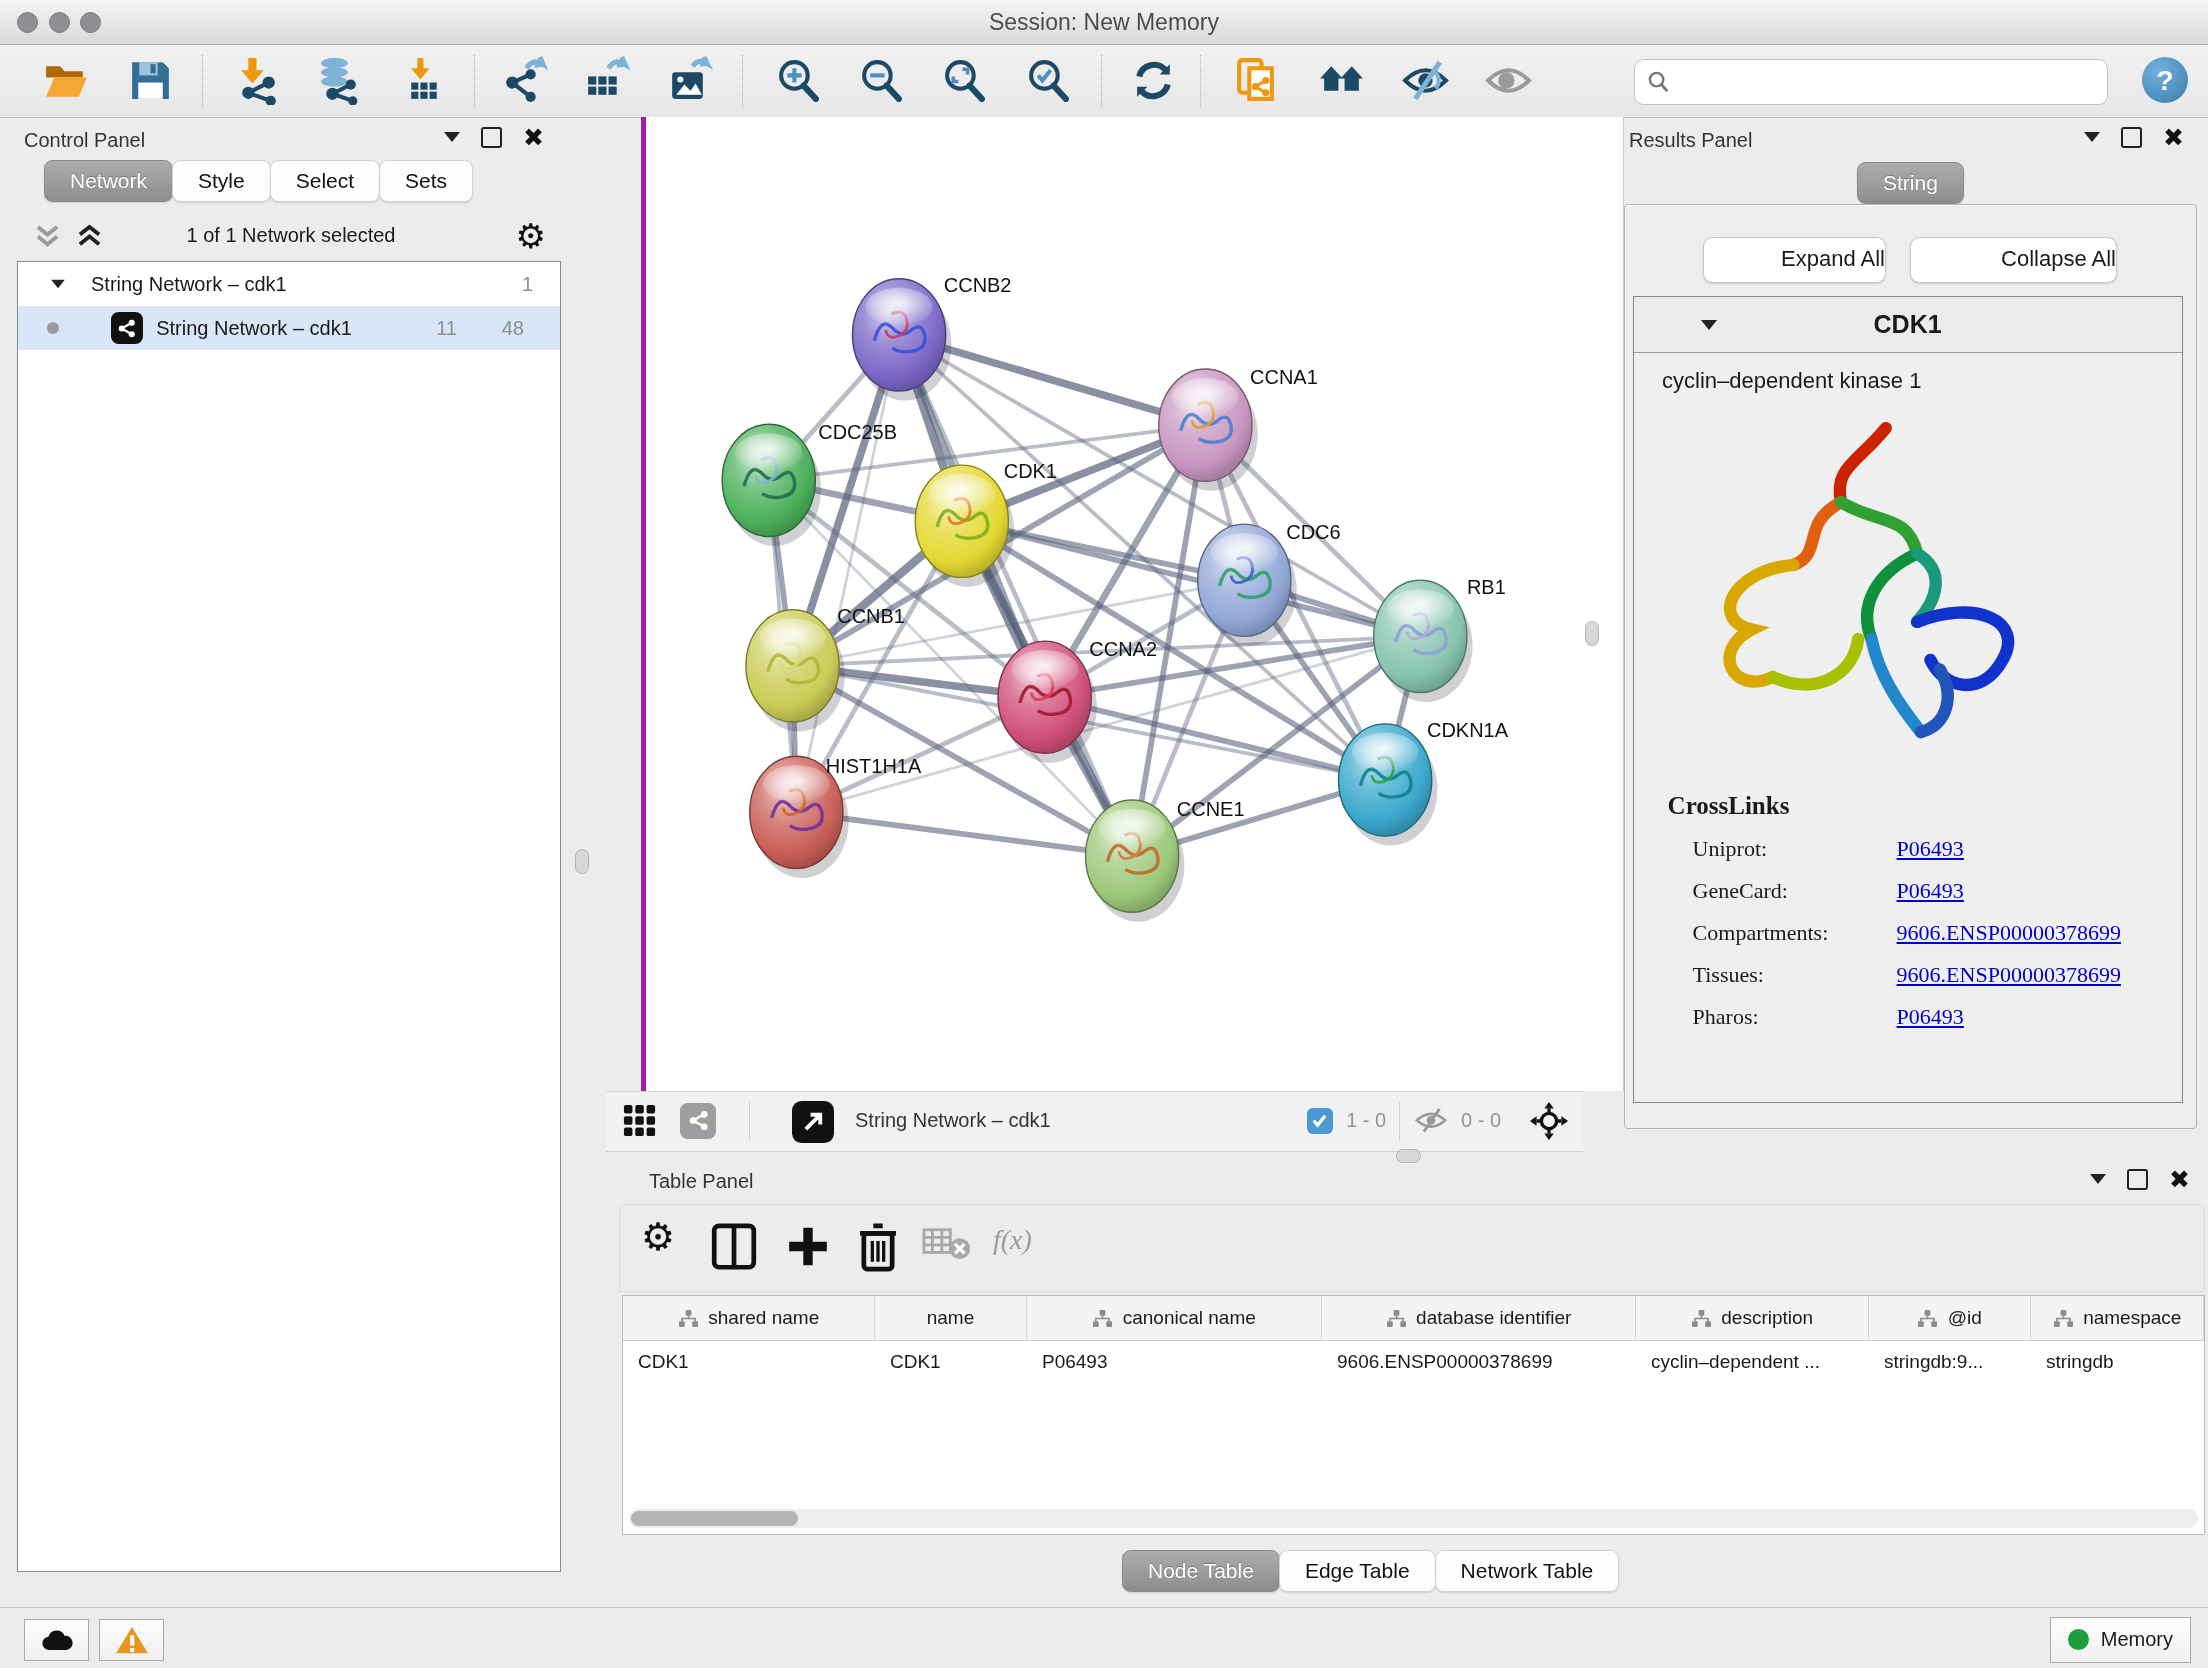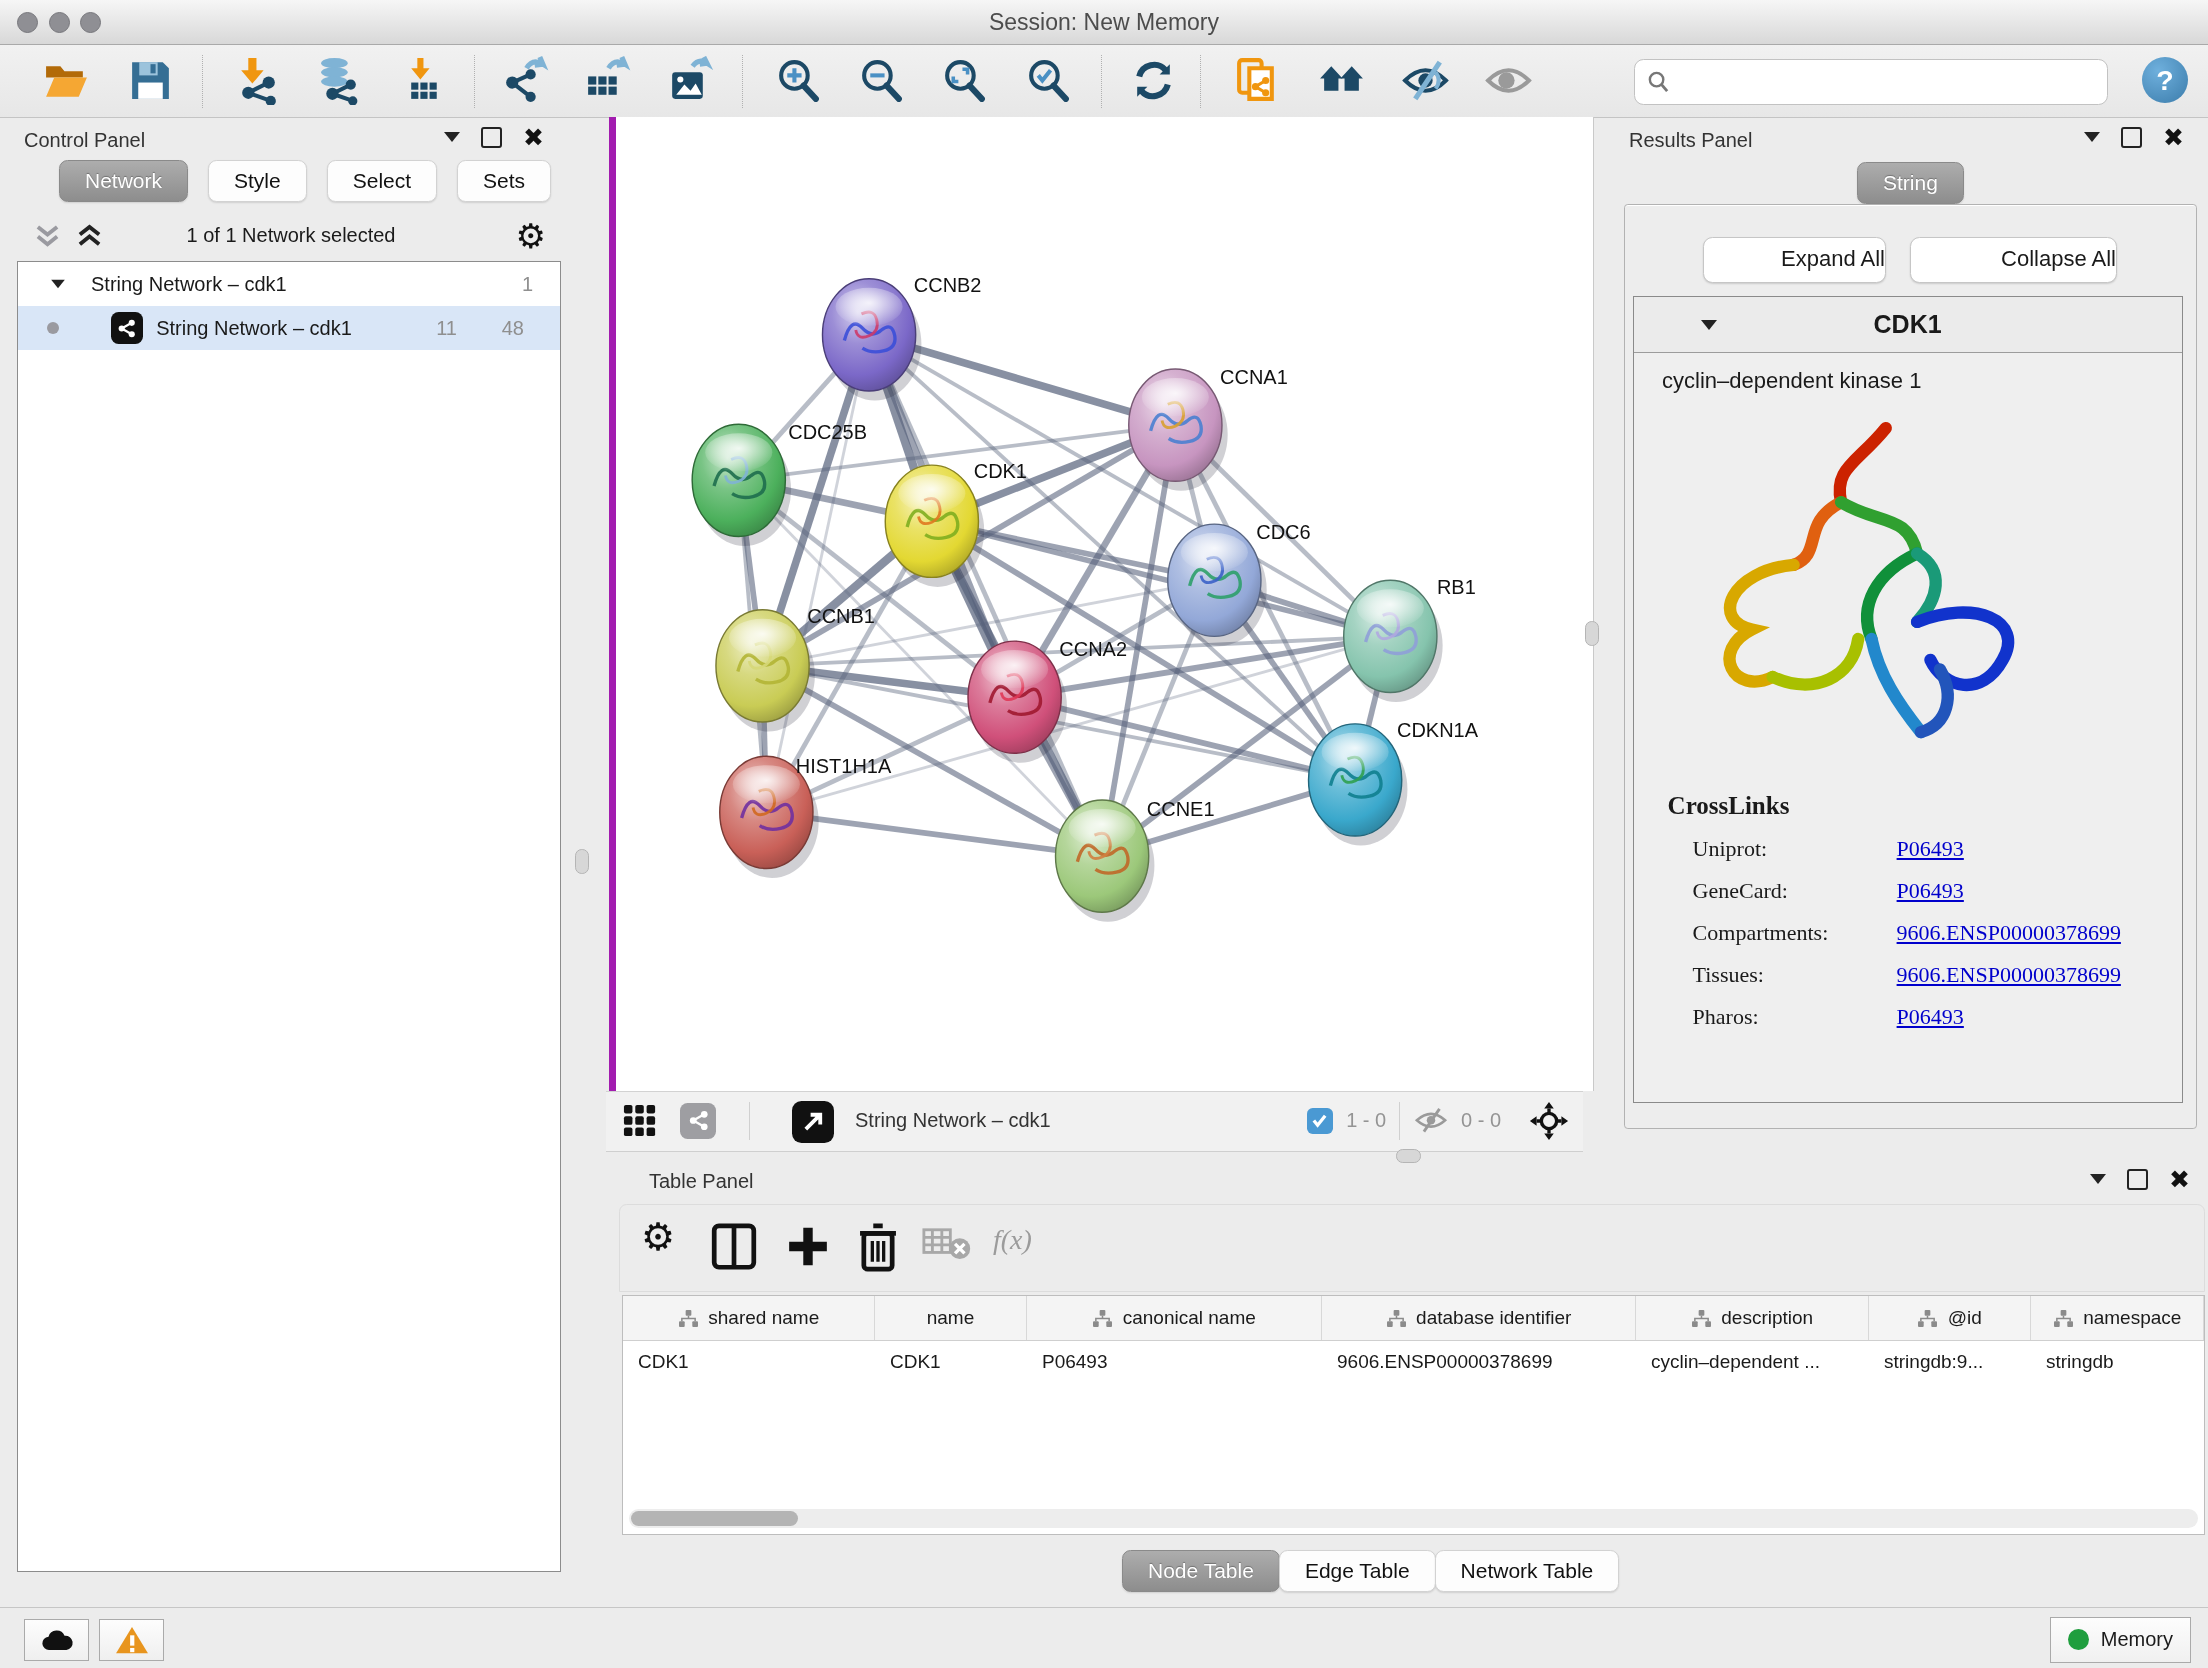--- a/index.html
+++ b/index.html
@@ -38,36 +38,36 @@
 
   .tab{height:40px;line-height:40px;padding:0 25px;font-size:21px;background:#fdfdfd;
     border:1px solid #d2d2d2;border-radius:8.6px;margin-right:-1px;color:#111;cursor:pointer;
     box-shadow:0 1px 1.9px rgba(0,0,0,.12);}
   .tab.active{background:linear-gradient(#adadad,#8d8d8d);color:#fff;border-color:#8a8a8a;
     text-shadow:0 -1px 1px rgba(0,0,0,.3);}
 
   
   .cp-header{position:absolute;left:0;top:117px;width:582px;height:44px;}
   .cp-header .panel-title{position:absolute;left:24px;line-height:46px;}
-  .cp-tabs{position:absolute;left:59px;top:160px;display:flex;gap:21px;}
+  .cp-tabs{position:absolute;left:44px;top:160px;display:flex;}
   .cp-subrow{position:absolute;left:0;top:213px;width:582px;height:44px;}
   .cp-status{position:absolute;left:0;right:0;text-align:center;line-height:44px;font-size:20px;}
   .gear{font-size:34px;line-height:42px;color:#111;cursor:pointer;}
   .cp-tree{position:absolute;left:17px;top:261px;width:542px;height:1309px;background:#fff;
     border:1.9px solid #8c8c8c;}
   .tree-row{position:relative;height:44px;font-size:20px;display:flex;align-items:center;}
   .tree-row .cnt{position:absolute;color:#8f8f8f;}
   .row-sel{background:#d9e6f7;}
   .dot{width:12.4px;height:12.4px;border-radius:50%;background:#9a9aa0;}
   .share-badge{width:32px;height:32px;border-radius:7.6px;background:#111;display:flex;
     align-items:center;justify-content:center;}
 
   
-  .canvas{position:absolute;left:609px;top:117px;width:977px;height:974px;background:#fff;
-    border-left:7px solid #a21caf;border-right:1px solid #c9c9c9;}
+  .canvas{position:absolute;left:641px;top:117px;width:977px;height:974px;background:#fff;
+    border-left:5px solid #a21caf;border-right:1px solid #c9c9c9;}
   .canvas svg{position:absolute;left:0;top:0;}
 
   .view-bar{position:absolute;left:606px;top:1091px;width:977px;height:59px;background:#f1f1f1;
     border-top:1.9px solid #d2d2d2;border-bottom:1.9px solid #cfcfcf;}
   .vb-title{position:absolute;left:249px;line-height:57px;font-size:20px;color:#333;}
   .vb-right{position:absolute;right:13.3px;top:0;height:57px;display:flex;align-items:center;gap:13.3px;}
   .vb-count{font-size:20px;color:#949494;}
   .vb-sep{height:38px;border-left:1.9px solid #d0d0d0;}
   .checkbox{width:26px;height:26px;border-radius:5.7px;background:#4a99d3;display:flex;
     align-items:center;justify-content:center;cursor:pointer;}

